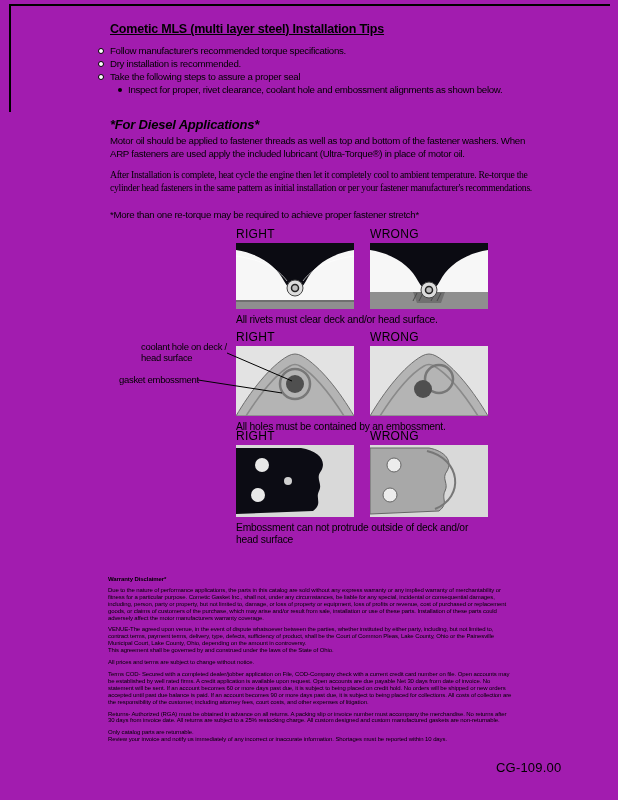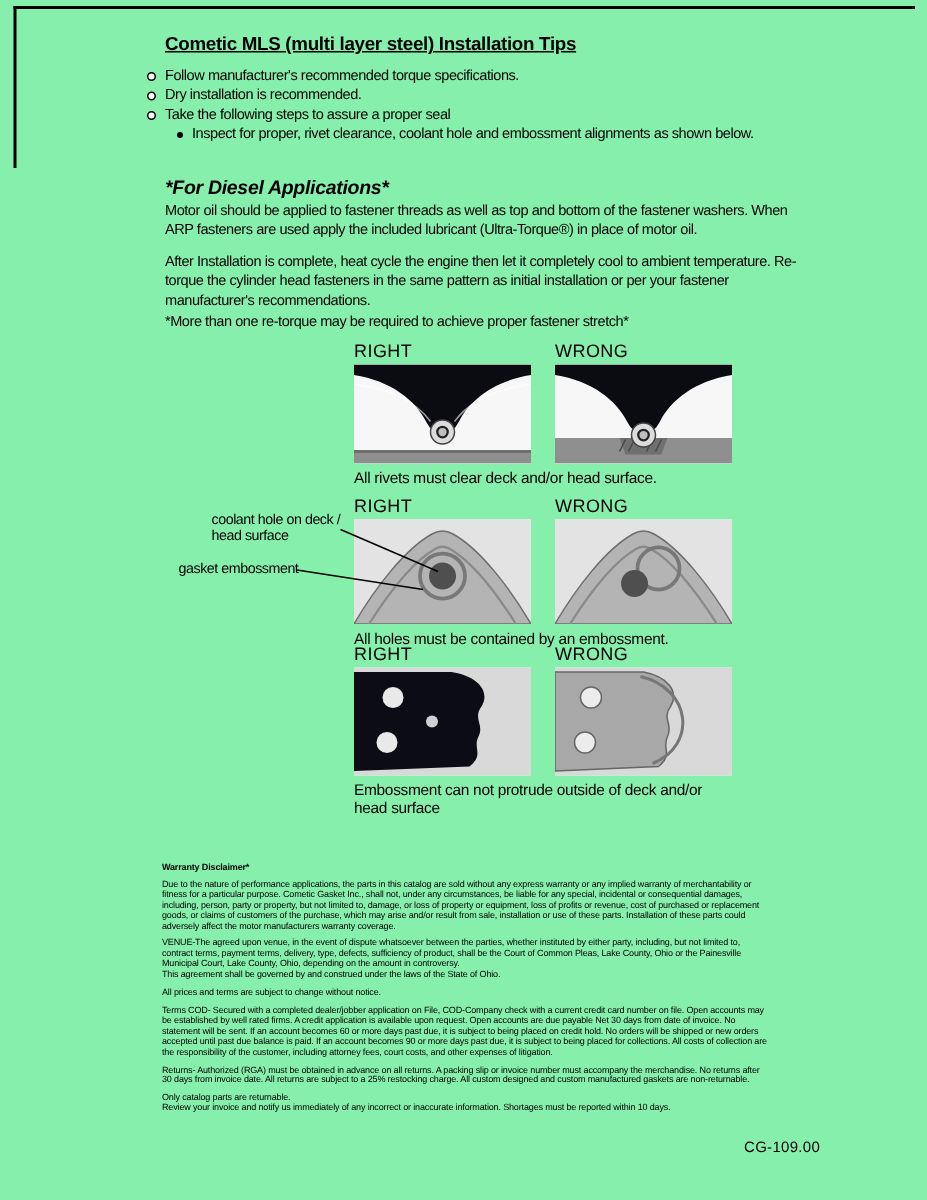--- a/index.html
+++ b/index.html
@@ -1,19 +1,19 @@
 <!DOCTYPE html>
 <html><head>
 <meta charset="utf-8">
 <style>
   html,body { margin:0; padding:0; background:#ffffff; }
   .page {
     position:relative;
     width:618px; height:800px;
-    background:#86efac;
+    background:#a21caf;
     font-family:"Liberation Sans", sans-serif;
     color:#000;
     overflow:hidden;
   }
   .frame-top { position:absolute; left:9px; top:4px; width:601px; height:2px; background:#000; }
   .frame-left { position:absolute; left:9px; top:4px; width:2px; height:108px; background:#000; }
 
   .title {
     position:absolute; left:110px; top:22px;
     font-size:12.5px; font-weight:bold; text-decoration:underline;
@@ -34,21 +34,21 @@
 
   .diesel-heading {
     position:absolute; left:110px; top:117px;
     font-size:13px; font-weight:bold; letter-spacing:-0.2px;font-style:italic;
   }
   .body-para {
     position:absolute; left:110px; width:432px;
     font-size:9.7px; letter-spacing:-0.3px; line-height:13px;
   }
   .para1 { top:134px; }
-  .para2 { top:168px; }
+  .para2 { top:168px;font-family:Liberation Serif, serif; }
   .note  { top:208px; }
 
   .fig { position:absolute; width:260px; }
   .fig1 { left:236px; top:227px; }
   .fig2 { left:236px; top:330px; }
   .fig3 { left:236px; top:429px; }
   .fig-labels { display:flex; gap:16px; height:16px; }
   .fig-label { width:118px; font-size:12px; letter-spacing:0.3px; }
   .fig-panels { display:flex; gap:16px; }
   .fig-panel { width:118px; background:#f4f4f4; }
@@ -69,21 +69,21 @@
   .legal {
     position:absolute; left:108px; top:576px; width:404px;
     font-size:6px; letter-spacing:-0.1px; line-height:6.9px;
   }
   .legal h4 { margin:0 0 4px 0; font-size:6px; }
   .legal p { margin:0; }
   .legal p.gap-top { margin-top:5px; }
 
   .doc-number {
     position:absolute; left:496px; top:760px;
-    font-size:10px; letter-spacing:0.2px;text-align:right;
+    font-size:13px; letter-spacing:0.2px;text-align:right;
   }
 </style>
 </head>
 <body>
 
 <div class="page">
 
   <div class="frame-top"></div>
   <div class="frame-left"></div>
 

